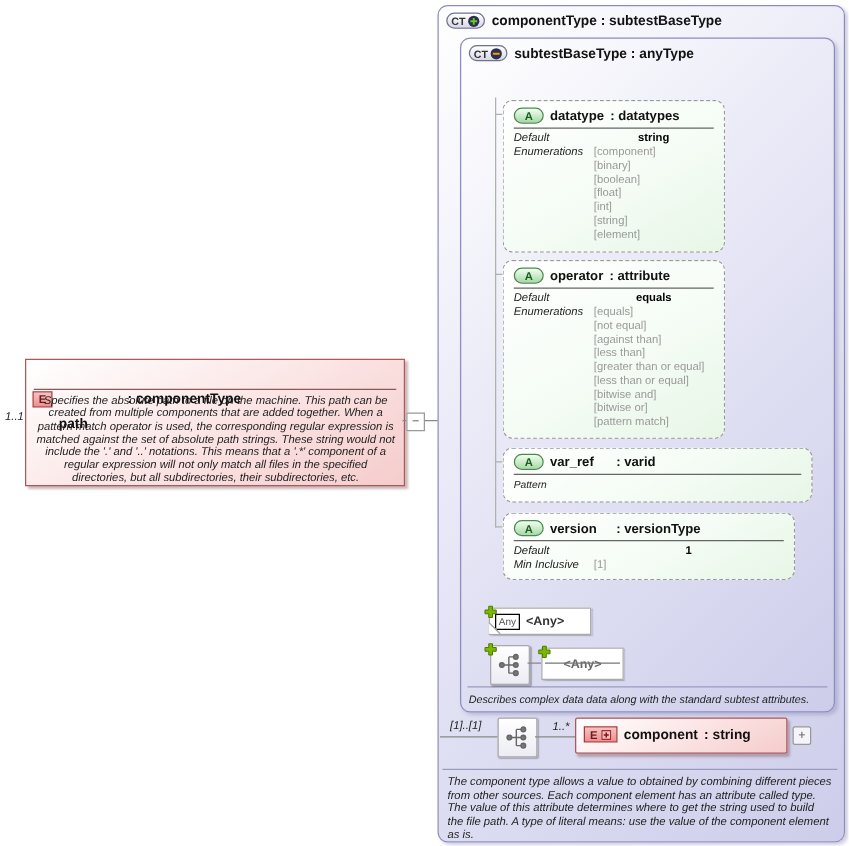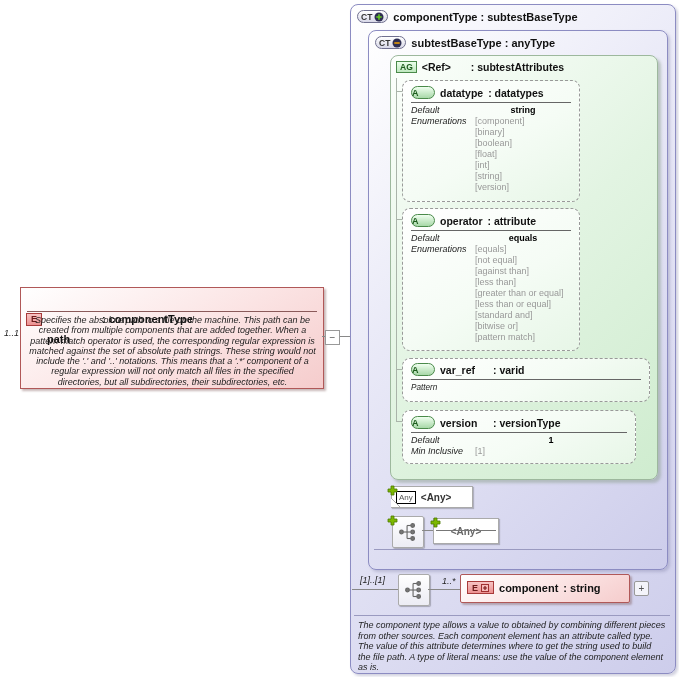--- a/index.html
+++ b/index.html
@@ -20,21 +20,21 @@
     box-shadow:2px 2px 2px rgba(120,80,80,.4);}
 
   .hdr{display:flex;align-items:center;gap:5px;font-weight:bold;font-size:11px;color:#111;white-space:nowrap;}
   .hdr-sm{font-size:10.5px;}
   .nm{display:inline-block;}
   .nm-w50{min-width:50px;margin-top:40px;}
   .nm-w44{min-width:44px;}
   .nm-w48{min-width:48px;}
 
   
-  .badge{display:inline-flex;align-items:center;justify-content:flex-start;font-weight:bold;flex:none;box-sizing:border-box;}
+  .badge{display:inline-flex;align-items:center;justify-content:center;font-weight:bold;flex:none;box-sizing:border-box;}
   .badge-ct{height:13px;padding:0 3px;border:1px solid #70708f;border-radius:7px;
     background:linear-gradient(#ffffff,#d8d8e8);color:#333;font-size:8.5px;gap:2px;}
   .badge-ag{height:12px;padding:0 3px;border:1px solid #4a8a4a;
     background:linear-gradient(#eaffea,#bfe8bf);color:#1d5c1d;font-size:8.5px;}
   .badge-a{width:24px;height:13px;border:1px solid #4a8a4a;border-radius:7px;
     background:linear-gradient(#f0fff0,#a8d8a8);color:#1d5c1d;font-size:9px;}
   .badge-e{height:13px;padding:0 4px;border:1px solid #a83a3a;
     background:linear-gradient(#f7c3c3,#ec9090);color:#6d1a1a;font-size:9px;gap:3px;}
 
   .sep{height:1px;background:#666;}
@@ -103,29 +103,23 @@
       <span class="badge badge-ct">
         <span>CT</span>
         <svg width="10" height="10" viewBox="0 0 10 10">
             <circle cx="5" cy="5" r="4.5" fill="#2e2e52"></circle>
             <path d="M2.3 5h5.4" stroke="#f0a000" stroke-width="1.5"></path>
           </svg>
       </span>
       <span>subtestBaseType : anyType</span>
     </div>
     <div class="sep-blue abs" style="left:5px;right:5px;top:518px;"></div>
-  </div>
-
-  <div class="abs ag-box" style="left:390px;top:55px;width:266px;height:423px;">
-    <div class="hdr hdr-sm abs" style="left:5px;top:5px;">
-      <span class="badge badge-ag">AG</span>
-      <span class="nm nm-w44">&lt;Ref&gt;</span>
-      <span>: subtestAttributes</span>
-    </div>
-  </div>
+    <div class="anno abs" style="left:6px;top:523px;width:290px;font-size:8.6px;white-space:nowrap;">Describes complex data data along with the standard subtest attributes.</div>
+  </div>
+
 
   <div class="abs line" style="left:396px;top:78px;width:1px;height:344px;background:#aab4aa;"></div>
   <div class="abs line" style="left:396px;top:91px;width:6px;height:1px;background:#aab4aa;"></div>
   <div class="abs line" style="left:396px;top:219px;width:6px;height:1px;background:#aab4aa;"></div>
   <div class="abs line" style="left:396px;top:369px;width:6px;height:1px;background:#aab4aa;"></div>
   <div class="abs line" style="left:396px;top:421px;width:6px;height:1px;background:#aab4aa;"></div>
 
   <div class="abs attr-box" style="left:402px;top:80px;width:176px;height:120px;">
     <div class="hdr hdr-sm" style="padding:5px 8px 3px;">
       <span class="badge badge-a">A</span>
@@ -139,21 +133,21 @@
         <div class="fl">Enumerations</div>
       </div>
       <div class="vals">
         <div class="fv fv-bold">string</div>
         <div class="fv fv-dim">[component]</div>
         <div class="fv fv-dim">[binary]</div>
         <div class="fv fv-dim">[boolean]</div>
         <div class="fv fv-dim">[float]</div>
         <div class="fv fv-dim">[int]</div>
         <div class="fv fv-dim">[string]</div>
-        <div class="fv fv-dim">[version]</div>
+        <div class="fv fv-dim">[element]</div>
       </div>
     </div>
   </div>
 
   <div class="abs attr-box" style="left:402px;top:208px;width:176px;height:141px;">
     <div class="hdr hdr-sm" style="padding:5px 8px 3px;">
       <span class="badge badge-a">A</span>
       <span>operator</span>
       <span>: attribute</span>
     </div>
@@ -164,21 +158,21 @@
         <div class="fl">Enumerations</div>
       </div>
       <div class="vals">
         <div class="fv fv-bold">equals</div>
         <div class="fv fv-dim">[equals]</div>
         <div class="fv fv-dim">[not equal]</div>
         <div class="fv fv-dim">[against than]</div>
         <div class="fv fv-dim">[less than]</div>
         <div class="fv fv-dim">[greater than or equal]</div>
         <div class="fv fv-dim">[less than or equal]</div>
-        <div class="fv fv-dim">[standard and]</div>
+        <div class="fv fv-dim">[bitwise and]</div>
         <div class="fv fv-dim">[bitwise or]</div>
         <div class="fv fv-dim">[pattern match]</div>
       </div>
     </div>
   </div>
 
   <div class="abs attr-box fs85" style="left:402px;top:358px;width:246px;height:42px;">
     <div class="hdr hdr-sm" style="padding:4px 8px 3px;">
       <span class="badge badge-a">A</span>
       <span class="nm nm-w48">var_ref</span>

